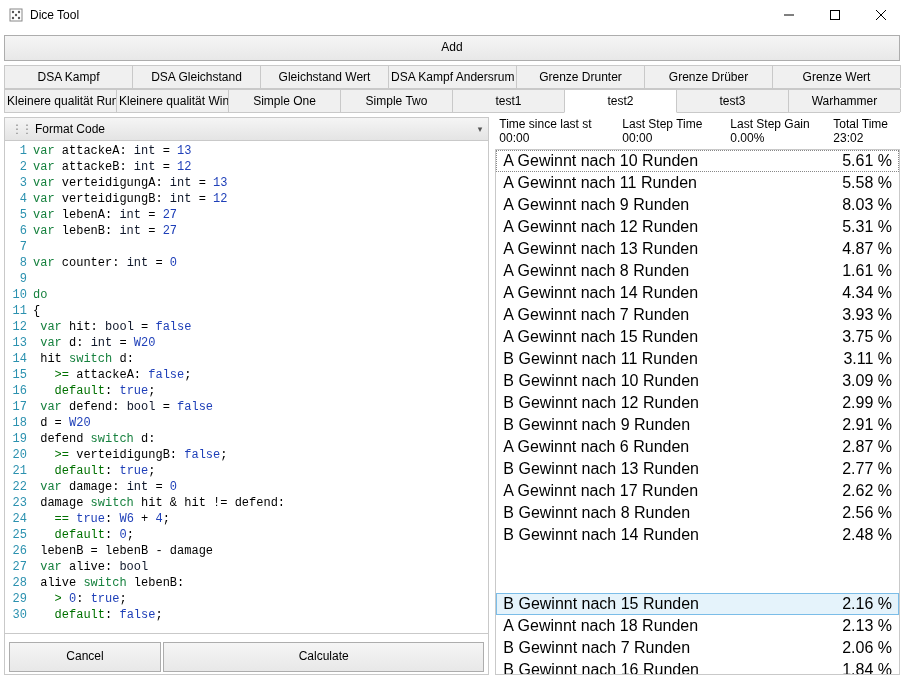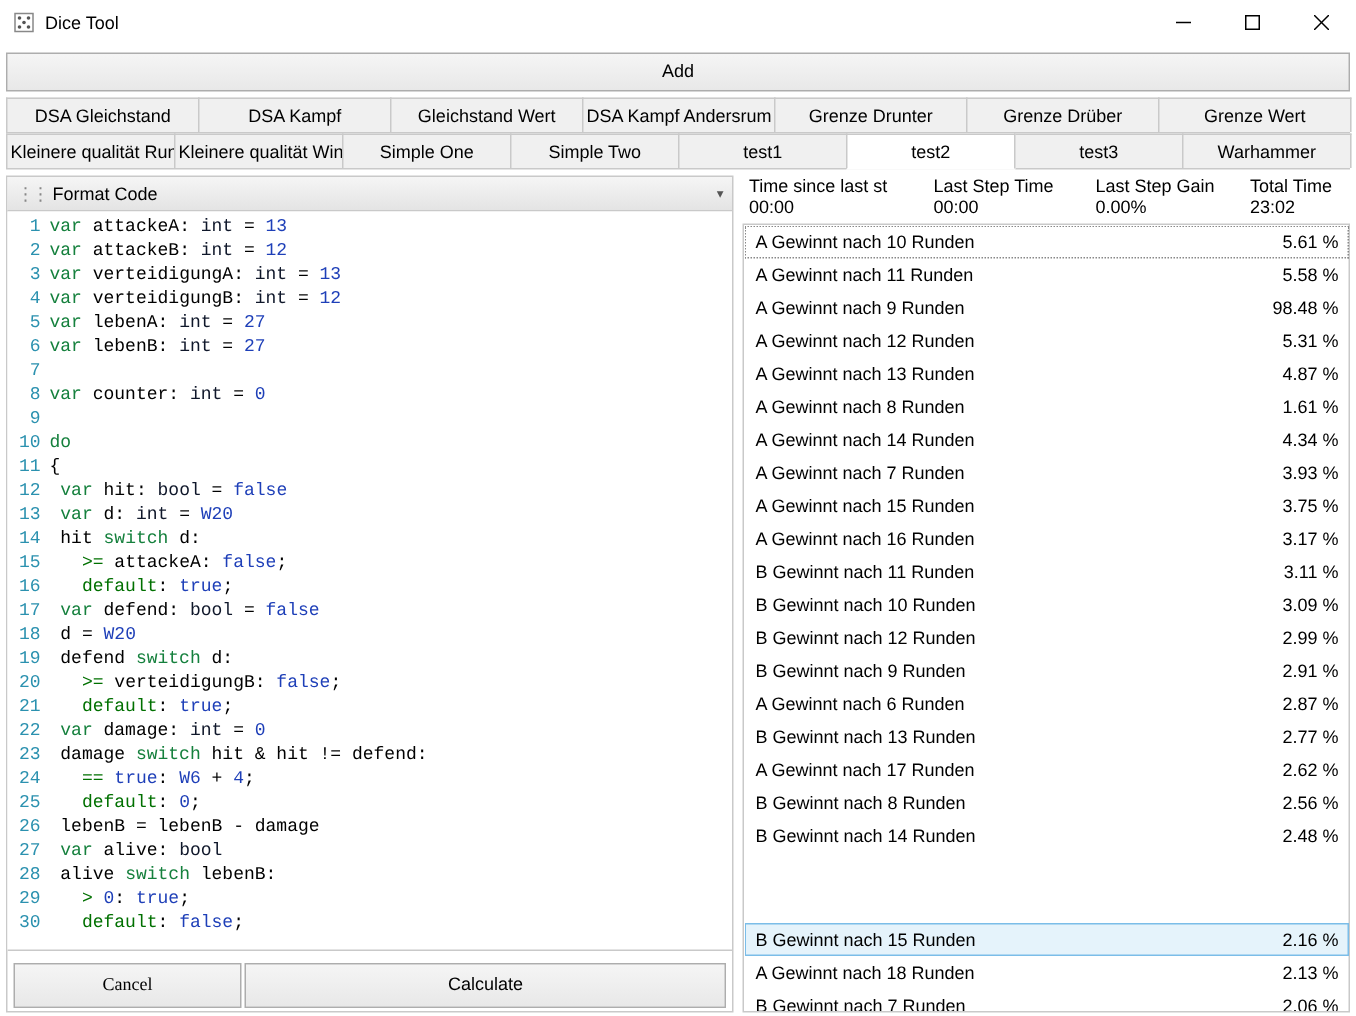--- a/index.html
+++ b/index.html
@@ -144,21 +144,21 @@
   }
   .btn-row .btn {
     flex: 1;
     height: 28px;
     line-height: 26px;
     text-align: center;
     background: linear-gradient(#f5f5f5, #e8e8e8);
     border: 1px solid #adadad;
     font-size: 12px;
   }
-  .btn-row .btn.cancel { flex: 0 0 150px; margin-right: 2px; font-family: Liberation Serif, serif; }
+  .btn-row .btn.cancel { flex: 0 0 150px; margin-right: 2px; }
 
   .right-pane {
     flex: 1;
     display: flex;
     flex-direction: column;
   }
   .stats-header {
     display: flex;
     padding: 0 4px;
     font-size: 12px;
@@ -175,21 +175,21 @@
   .results-box {
     flex: 1;
     border: 1px solid #c9c9c9;
     margin-top: 4px;
     overflow-y: scroll;
     position: relative;
   }
   .result-row {
     display: flex;
     padding: 1px 6px;
-    font-size: 12px;
+    font-size: 16px;
     height: 18px;
     line-height: 18px;
     border: 1px solid transparent;
   }
   .result-row.first {
     border: 1px dotted #888;
   }
   .result-row.selected {
     background: #e5f3fb;
     border: 1px solid #7bbde8;
@@ -235,22 +235,22 @@
         <line x1="10" y1="0" x2="0" y2="10" stroke="#000"></line>
       </svg>
   </div>
 </div>
 
 <div class="app-body">
 
   <div class="add-btn">Add</div>
 
   <div id="tabrow0" class="tab-row">
+      <div class="tab">DSA Kampf</div>
       <div class="tab">DSA Gleichstand</div>
-      <div class="tab">DSA Kampf</div>
       <div class="tab">Gleichstand Wert</div>
       <div class="tab">DSA Kampf Andersrum</div>
       <div class="tab">Grenze Drunter</div>
       <div class="tab">Grenze Drüber</div>
       <div class="tab">Grenze Wert</div>
     </div>
   <div id="tabrow1" class="tab-row" style="border-bottom:1px solid #c9c9c9;">
       <div class="tab">Kleinere qualität Runden</div>
       <div class="tab">Kleinere qualität Winner</div>
       <div class="tab">Simple One</div>
@@ -300,21 +300,21 @@
           <div class="result-row first">
             <span class="result-label">A Gewinnt nach 10 Runden</span>
             <span class="result-pct">5.61 %</span>
           </div>
           <div class="result-row">
             <span class="result-label">A Gewinnt nach 11 Runden</span>
             <span class="result-pct">5.58 %</span>
           </div>
           <div class="result-row">
             <span class="result-label">A Gewinnt nach 9 Runden</span>
-            <span class="result-pct">98.48 %</span>
+            <span class="result-pct">8.03 %</span>
           </div>
           <div class="result-row">
             <span class="result-label">A Gewinnt nach 12 Runden</span>
             <span class="result-pct">5.31 %</span>
           </div>
           <div class="result-row">
             <span class="result-label">A Gewinnt nach 13 Runden</span>
             <span class="result-pct">4.87 %</span>
           </div>
           <div class="result-row">
@@ -325,24 +325,20 @@
             <span class="result-label">A Gewinnt nach 14 Runden</span>
             <span class="result-pct">4.34 %</span>
           </div>
           <div class="result-row">
             <span class="result-label">A Gewinnt nach 7 Runden</span>
             <span class="result-pct">3.93 %</span>
           </div>
           <div class="result-row">
             <span class="result-label">A Gewinnt nach 15 Runden</span>
             <span class="result-pct">3.75 %</span>
-          </div>
-          <div class="result-row">
-            <span class="result-label">A Gewinnt nach 16 Runden</span>
-            <span class="result-pct">3.17 %</span>
           </div>
           <div class="result-row">
             <span class="result-label">B Gewinnt nach 11 Runden</span>
             <span class="result-pct">3.11 %</span>
           </div>
           <div class="result-row">
             <span class="result-label">B Gewinnt nach 10 Runden</span>
             <span class="result-pct">3.09 %</span>
           </div>
           <div class="result-row">

